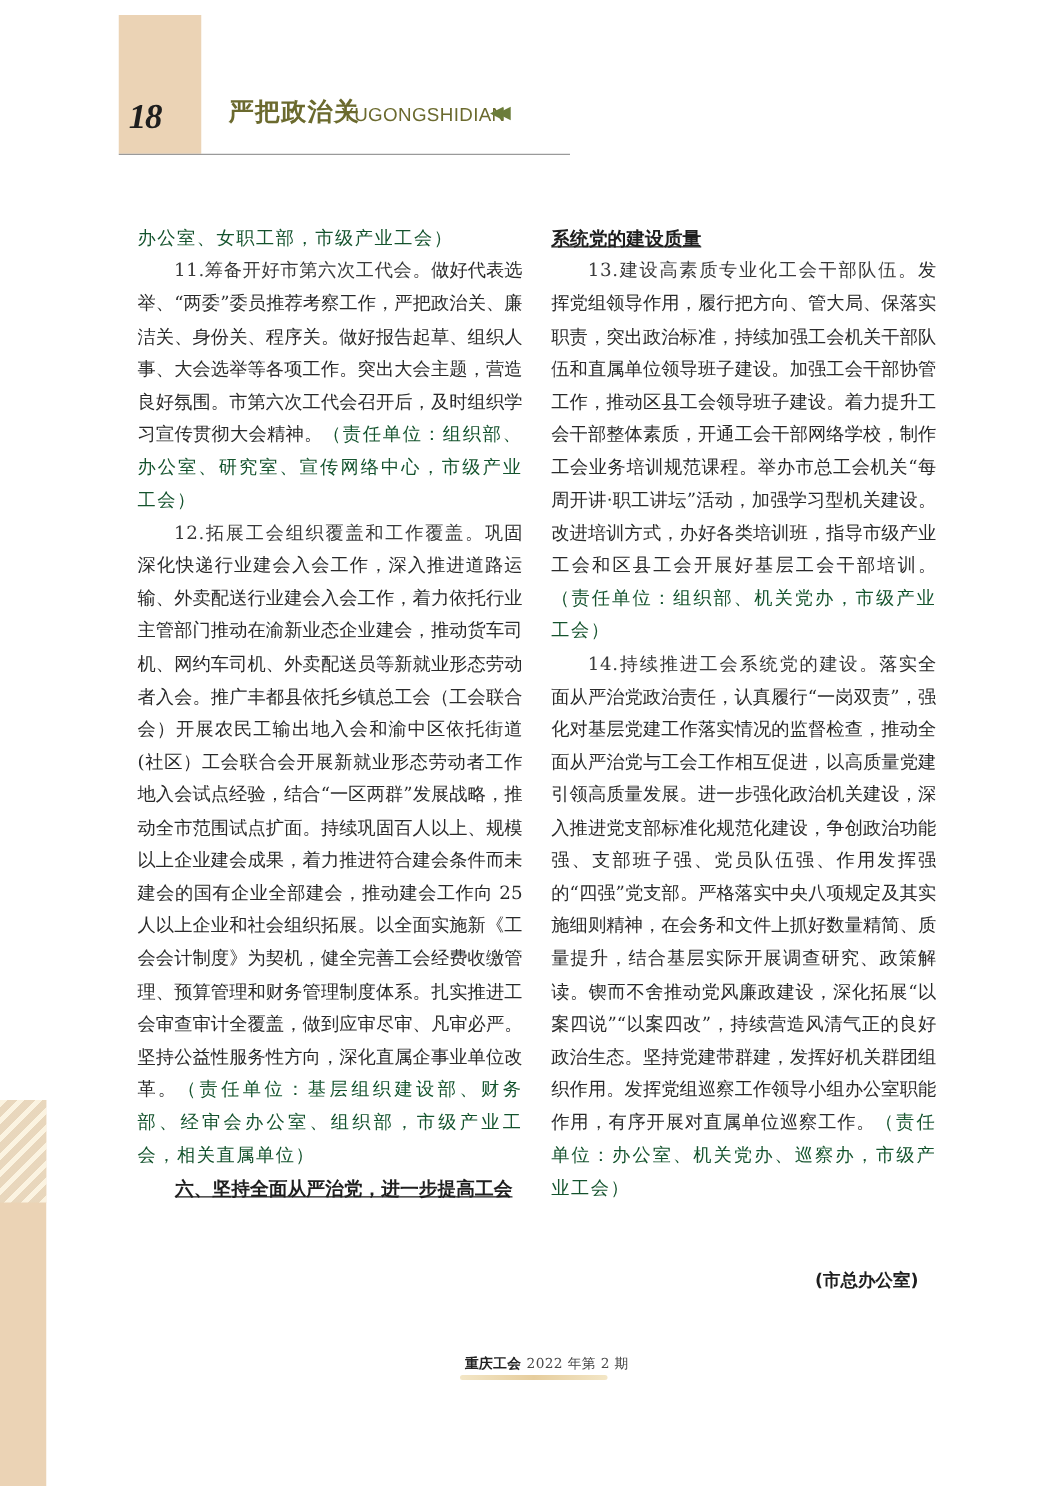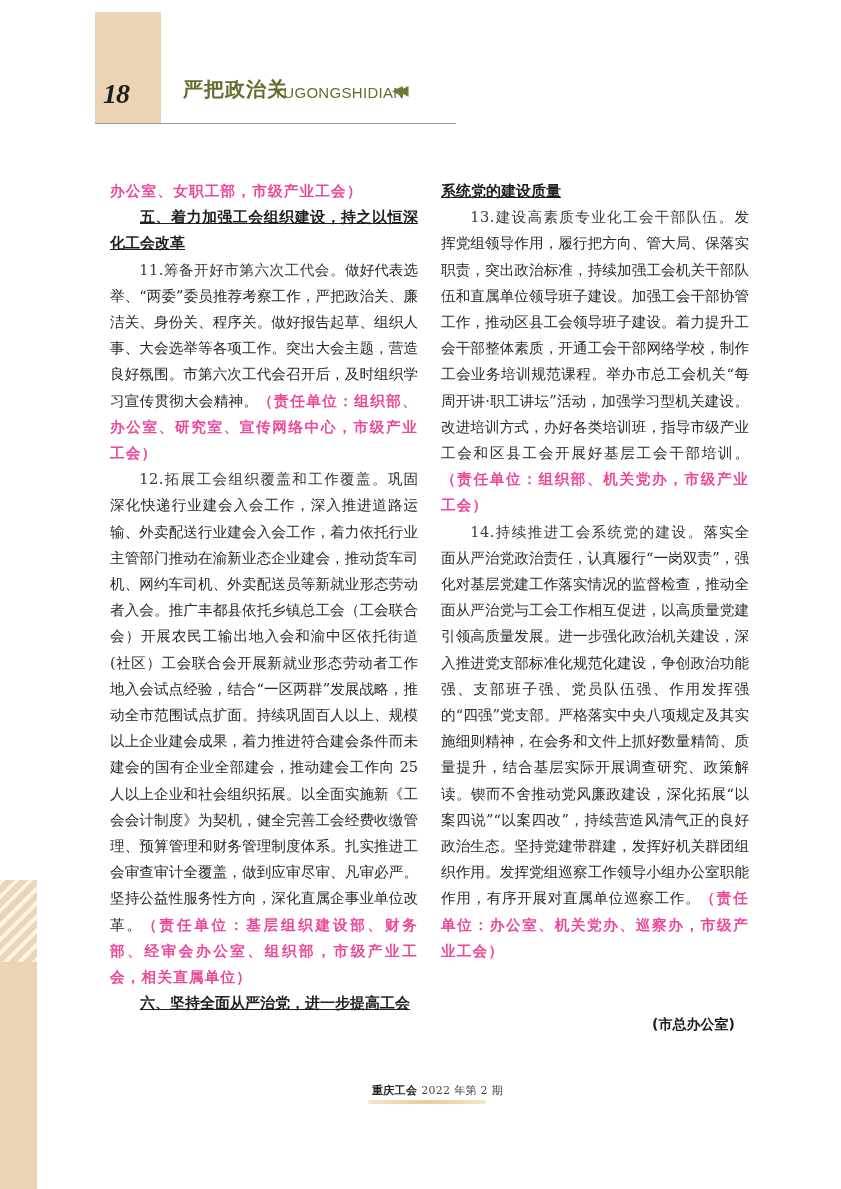--- a/index.html
+++ b/index.html
@@ -15,21 +15,21 @@
   .rewind { position:absolute; left:392px; top:82px; font-size:14px; color:#6b7d3a; letter-spacing:-5px; }
   .header-rule { position:absolute; left:95px; top:123px; width:361px; height:1px; background:#9a9a9a; }
 
   .col { position:absolute; top:178px; width:308px; font-size:14.6px; line-height:26.2px; text-align:justify; }
   .col.left { left:110px; }
   .col.right { left:441px; }
   .col p { margin:0; }
   .indent { text-indent:2em; }
   .heading { font-family:"DejaVu Sans", sans-serif; font-weight:bold; font-size:15px; color:#1e1e1e;text-decoration:underline; }
   .kai { font-family:"DejaVu Serif", serif; color:#3a3a3a; letter-spacing:0.5px;margin-top:24px; }
-  .resp { color:#ec4899; letter-spacing:1.2px;font-weight:bold; }
+  .resp { color:#14532d; letter-spacing:1.2px; }
   .signature { position:absolute; left:652px; top:1016px; font-family:"DejaVu Sans", sans-serif;
                font-weight:bold; font-size:14px; color:#1e1e1e;text-align:center; }
 
   .footer { position:absolute; left:372px; top:1083px; font-size:11px; color:#444; letter-spacing:0.3px; }
   .footer .mag { font-weight:bold; color:#222; margin-right:4px; }
   .footer-bar { position:absolute; left:368px; top:1100px; width:118px; height:4px;
                 background:linear-gradient(to right, #f3e6c6, #e6cd9d, #f3e6c6); border-radius:2px; }
 
   .side-strip { position:absolute; left:0; top:880px; width:37px; height:309px; background:#ebd3b5; }
   .side-stripes { position:absolute; left:0; top:880px; width:37px; height:82px;
@@ -40,21 +40,20 @@
 
 <div class="page-tab"></div>
 <div class="page-num">18</div>
 <div class="section-title">严把政治关</div>
 <div class="section-sub">YUGONGSHIDIAN</div>
 <div class="rewind">◀◀</div>
 <div class="header-rule"></div>
 
 <div class="col left">
   <p class="resp">办公室、女职工部，市级产业工会）</p>
-  <p class="heading indent">五、着力加强工会组织建设，持之以恒深化工会改革</p>
   <p class="indent"><span class="kai">11.筹备开好市第六次工代会。</span><span>做好代表选举、“两委”委员推荐考察工作，严把政治关、廉洁关、身份关、程序关。做好报告起草、组织人事、大会选举等各项工作。突出大会主题，营造良好氛围。市第六次工代会召开后，及时组织学习宣传贯彻大会精神。</span><span class="resp">（责任单位：组织部、办公室、研究室、宣传网络中心，市级产业工会）</span></p>
   <p class="indent"><span class="kai">12.拓展工会组织覆盖和工作覆盖。</span><span>巩固深化快递行业建会入会工作，深入推进道路运输、外卖配送行业建会入会工作，着力依托行业主管部门推动在渝新业态企业建会，推动货车司机、网约车司机、外卖配送员等新就业形态劳动者入会。推广丰都县依托乡镇总工会（工会联合会）开展农民工输出地入会和渝中区依托街道(社区）工会联合会开展新就业形态劳动者工作地入会试点经验，结合“一区两群”发展战略，推动全市范围试点扩面。持续巩固百人以上、规模以上企业建会成果，着力推进符合建会条件而未建会的国有企业全部建会，推动建会工作向 25 人以上企业和社会组织拓展。以全面实施新《工会会计制度》为契机，健全完善工会经费收缴管理、预算管理和财务管理制度体系。扎实推进工会审查审计全覆盖，做到应审尽审、凡审必严。坚持公益性服务性方向，深化直属企事业单位改革。</span><span class="resp">（责任单位：基层组织建设部、财务部、经审会办公室、组织部，市级产业工会，相关直属单位）</span></p>
   <p class="heading indent">六、坚持全面从严治党，进一步提高工会</p>
 </div>
 
 <div class="col right">
   <p class="heading">系统党的建设质量</p>
   <p class="indent"><span class="kai">13.建设高素质专业化工会干部队伍。</span><span>发挥党组领导作用，履行把方向、管大局、保落实职责，突出政治标准，持续加强工会机关干部队伍和直属单位领导班子建设。加强工会干部协管工作，推动区县工会领导班子建设。着力提升工会干部整体素质，开通工会干部网络学校，制作工会业务培训规范课程。举办市总工会机关“每周开讲·职工讲坛”活动，加强学习型机关建设。改进培训方式，办好各类培训班，指导市级产业工会和区县工会开展好基层工会干部培训。</span><span class="resp">（责任单位：组织部、机关党办，市级产业工会）</span></p>
   <p class="indent"><span class="kai">14.持续推进工会系统党的建设。</span><span>落实全面从严治党政治责任，认真履行“一岗双责”，强化对基层党建工作落实情况的监督检查，推动全面从严治党与工会工作相互促进，以高质量党建引领高质量发展。进一步强化政治机关建设，深入推进党支部标准化规范化建设，争创政治功能强、支部班子强、党员队伍强、作用发挥强的“四强”党支部。严格落实中央八项规定及其实施细则精神，在会务和文件上抓好数量精简、质量提升，结合基层实际开展调查研究、政策解读。锲而不舍推动党风廉政建设，深化拓展“以案四说”“以案四改”，持续营造风清气正的良好政治生态。坚持党建带群建，发挥好机关群团组织作用。发挥党组巡察工作领导小组办公室职能作用，有序开展对直属单位巡察工作。</span><span class="resp">（责任单位：办公室、机关党办、巡察办，市级产业工会）</span></p>
 </div>

